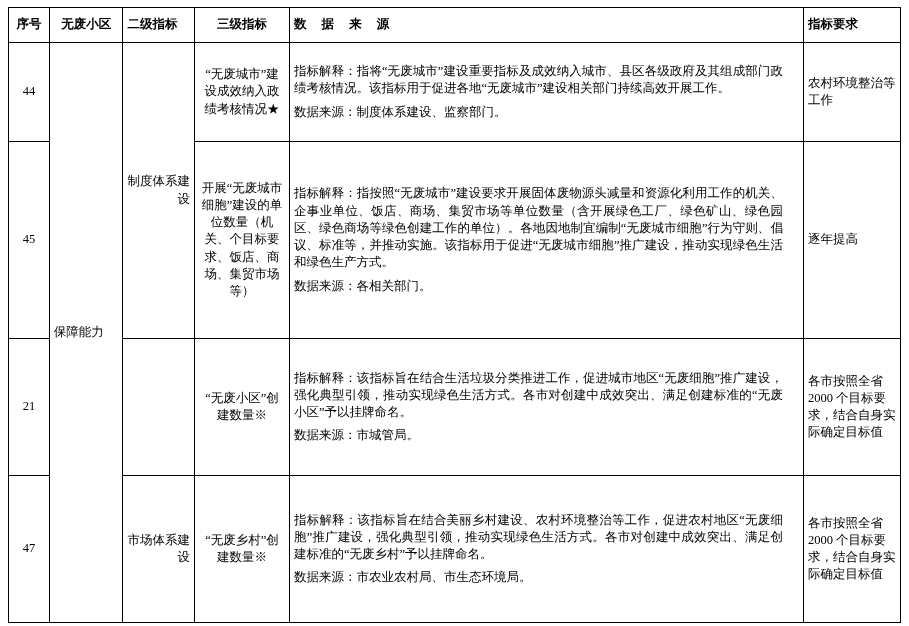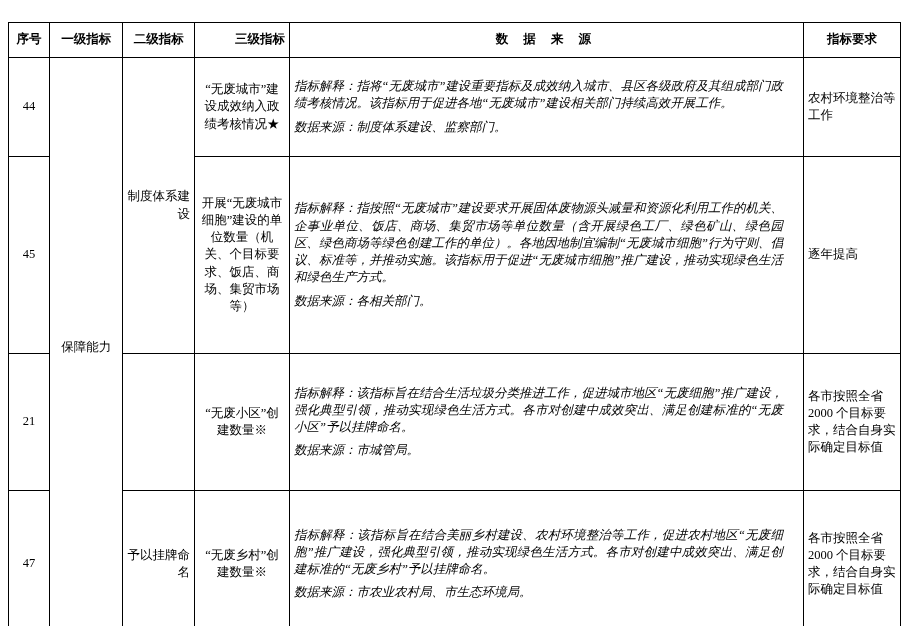--- a/index.html
+++ b/index.html
@@ -12,21 +12,21 @@
     height: 626px;
     font-family: "Liberation Serif", "DejaVu Serif", serif;
     color: #000000;
     overflow: hidden;
   }
   .page {
     position: relative;
     width: 909px;
     height: 626px;
     box-sizing: border-box;
-    padding: 22px 8px 0 8px;
+    padding: 7px 8px 0 8px;
   }
   table.indicator-table {
     width: 893px;
     border-collapse: collapse;
     table-layout: fixed;
     border: 1px solid #000;
   }
   table.indicator-table th,
   table.indicator-table td {
     border: 1px solid #000;
@@ -37,35 +37,33 @@
   }
   thead th {
     text-align: center;
     font-weight: bold;
     font-size: 13px;
     height: 28px;
     padding: 4px 2px;
   }
   th.col-source {
     letter-spacing: 6px;
-    text-align: center;
   }
   .col-no      { width: 40px;  text-align: center; }
   .col-l1      { width: 72px;  text-align: center; }
-  .col-l2      { width: 70px;  text-align: center; }
-  .col-l3      { width: 93px;  text-align: right; }
+  .col-l2      { width: 70px;  text-align: left; }
+  .col-l3      { width: 93px;  text-align: center; }
   .col-source  { width: 503px; text-align: left; }
-  .col-req     { width: 95px;  text-align: center; margin-top: 42px; }
+  .col-req     { width: 95px;  text-align: left; margin-top: 42px; }
 
   td.cell-no {
     text-align: center;
     font-size: 13px;
   }
   td.cell-l1 {
-    text-align: center;
     font-size: 12.5px;
   }
   td.cell-l2 {
     text-align: right;
     font-size: 12.5px;
     line-height: 1.5;
   }
   td.cell-l3 {
     text-align: center;
     font-size: 12.5px;
@@ -79,21 +77,20 @@
     vertical-align: middle;
   }
   td.cell-req {
     text-align: left;
     font-size: 12.5px;
     line-height: 1.5;
     vertical-align: middle;
   }
   .para {
     margin: 0 16px 6px 0;
-    font-style: italic;
   }
   .para:last-child {
     margin-bottom: 0;
   }
   .row-44 td { height: 92px; }
   .row-45 td { height: 190px; }
   .row-46 td { height: 130px; }
   .row-47 td { height: 140px; }
 </style>
 </head>
@@ -105,21 +102,21 @@
       <col class="col-no">
       <col class="col-l1">
       <col class="col-l2">
       <col class="col-l3">
       <col class="col-source">
       <col class="col-req">
     </colgroup>
     <thead>
       <tr>
         <th class="col-no">序号</th>
-        <th class="col-l1">一级指标</th>
+        <th class="col-l1">无废小区</th>
         <th class="col-l2">二级指标</th>
         <th class="col-l3">三级指标</th>
         <th class="col-source">数  据  来  源</th>
         <th class="col-req">指标要求</th>
       </tr>
     </thead>
     <tbody>
       <tr class="row-44">
         <td class="cell-no">44</td>
         <td class="cell-l1" rowspan="4">保障能力</td>
@@ -145,21 +142,21 @@
         <td class="cell-l2"></td>
         <td class="cell-l3">“无废小区”创建数量※</td>
         <td class="cell-source">
           <p class="para">指标解释：该指标旨在结合生活垃圾分类推进工作，促进城市地区“无废细胞”推广建设，强化典型引领，推动实现绿色生活方式。各市对创建中成效突出、满足创建标准的“无废小区”予以挂牌命名。</p>
           <p class="para">数据来源：市城管局。</p>
         </td>
         <td class="cell-req">各市按照全省2000 个目标要求，结合自身实际确定目标值</td>
       </tr>
       <tr class="row-47">
         <td class="cell-no">47</td>
-        <td class="cell-l2">予以挂牌命名</td>
+        <td class="cell-l2">市场体系建设</td>
         <td class="cell-l3">“无废乡村”创建数量※</td>
         <td class="cell-source">
           <p class="para">指标解释：该指标旨在结合美丽乡村建设、农村环境整治等工作，促进农村地区“无废细胞”推广建设，强化典型引领，推动实现绿色生活方式。各市对创建中成效突出、满足创建标准的“无废乡村”予以挂牌命名。</p>
           <p class="para">数据来源：市农业农村局、市生态环境局。</p>
         </td>
         <td class="cell-req">各市按照全省2000 个目标要求，结合自身实际确定目标值</td>
       </tr>
     </tbody>
   </table>
 </div>

